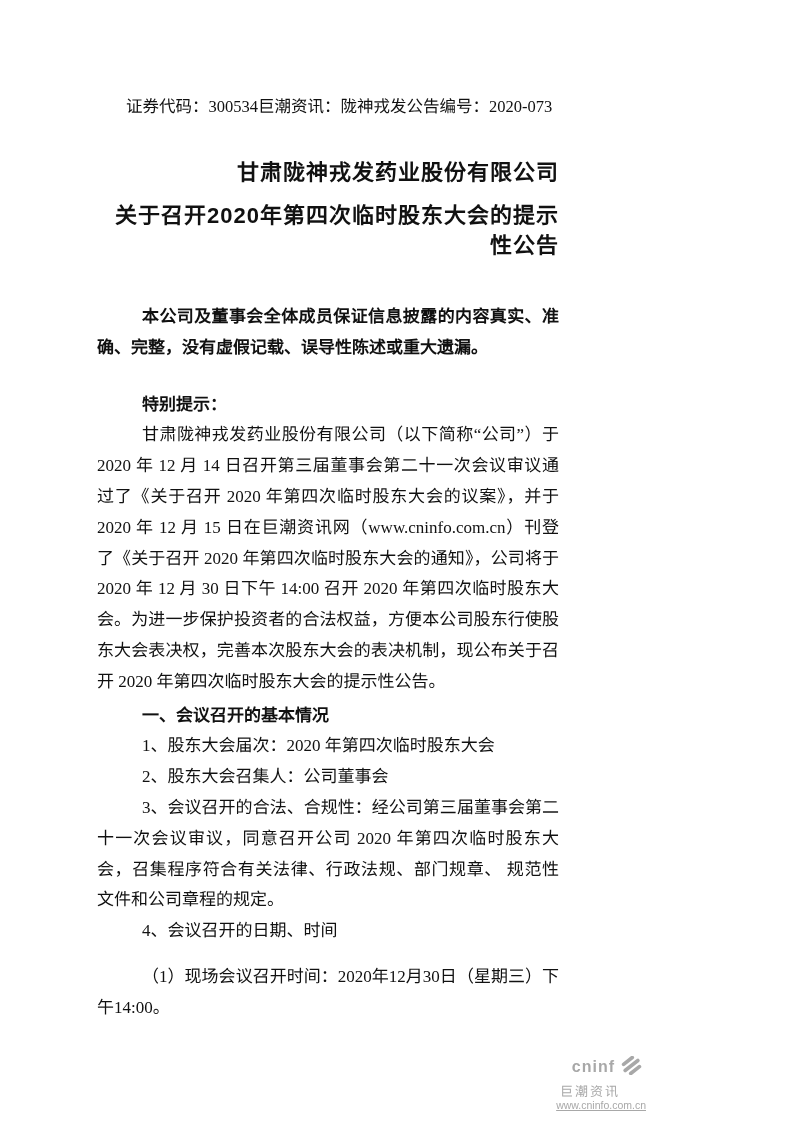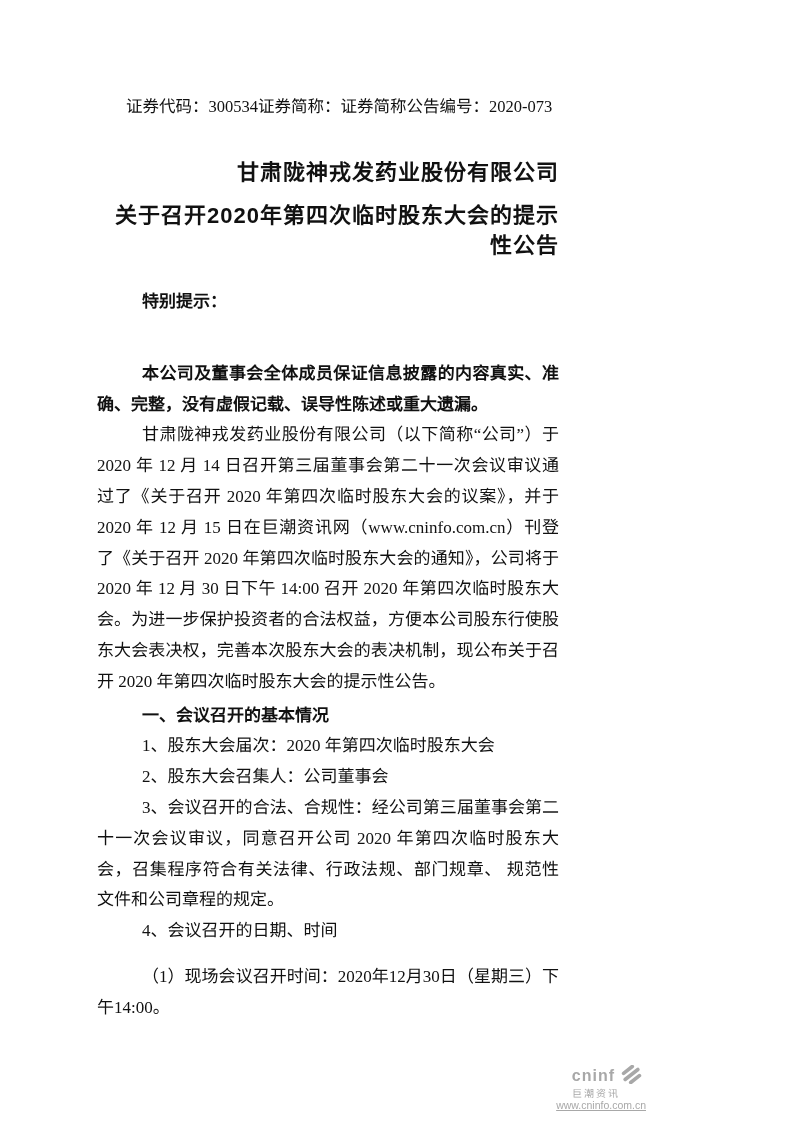--- a/index.html
+++ b/index.html
@@ -66,45 +66,45 @@
     justify-content: flex-end;
     gap: 6px;
     margin-right: 4px;
   }
   .logo-text {
     font-size: 16px;
     font-weight: bold;
     letter-spacing: 1px;
   }
   .logo-cn {
-    font-size: 10px;
+    font-size: 13px;
     letter-spacing: 2px;
-    margin: 1px 26px 1px 0;
+    margin: 7px 26px 1px 0;
   }
   .logo-url { font-size: 10.5px; text-decoration: underline; }
   .swoosh-icon { display: inline-block; }
 </style>
 </head>
 <body>
 
 <div class="page">
   <div class="content">
 
     <div class="doc-header">
       <span>证券代码：300534</span>
-      <span>证券简称：证券简称</span>
+      <span>巨潮资讯：陇神戎发</span>
       <span>公告编号：2020-073</span>
     </div>
 
     <div class="title-line title-company">甘肃陇神戎发药业股份有限公司</div>
     <div class="title-line title-subject">关于召开2020年第四次临时股东大会的提示性公告</div>
 
+    <p class="para bold-sans disclaimer">本公司及董事会全体成员保证信息披露的内容真实、准确、完整，没有虚假记载、误导性陈述或重大遗漏。</p>
+
     <p class="para bold-sans special-heading">特别提示：</p>
-
-    <p class="para bold-sans disclaimer">本公司及董事会全体成员保证信息披露的内容真实、准确、完整，没有虚假记载、误导性陈述或重大遗漏。</p>
     <p class="para">甘肃陇神戎发药业股份有限公司（以下简称“公司”）于 2020 年 12 月 14 日召开第三届董事会第二十一次会议审议通过了《关于召开 2020 年第四次临时股东大会的议案》，并于 2020 年 12 月 15 日在巨潮资讯网（www.cninfo.com.cn）刊登了《关于召开 2020 年第四次临时股东大会的通知》，公司将于 2020 年 12 月 30 日下午 14:00 召开 2020 年第四次临时股东大会。为进一步保护投资者的合法权益，方便本公司股东行使股东大会表决权，完善本次股东大会的表决机制，现公布关于召开 2020 年第四次临时股东大会的提示性公告。</p>
 
     <p class="para bold-sans section-heading">一、会议召开的基本情况</p>
     <p class="para">1、股东大会届次：2020 年第四次临时股东大会</p>
     <p class="para">2、股东大会召集人：公司董事会</p>
     <p class="para">3、会议召开的合法、合规性：经公司第三届董事会第二十一次会议审议，同意召开公司 2020 年第四次临时股东大会，召集程序符合有关法律、行政法规、部门规章、 规范性文件和公司章程的规定。</p>
     <p class="para">4、会议召开的日期、时间</p>
     <p class="para sub-item">（1）现场会议召开时间：2020年12月30日（星期三）下午14:00。</p>
 
   </div>

